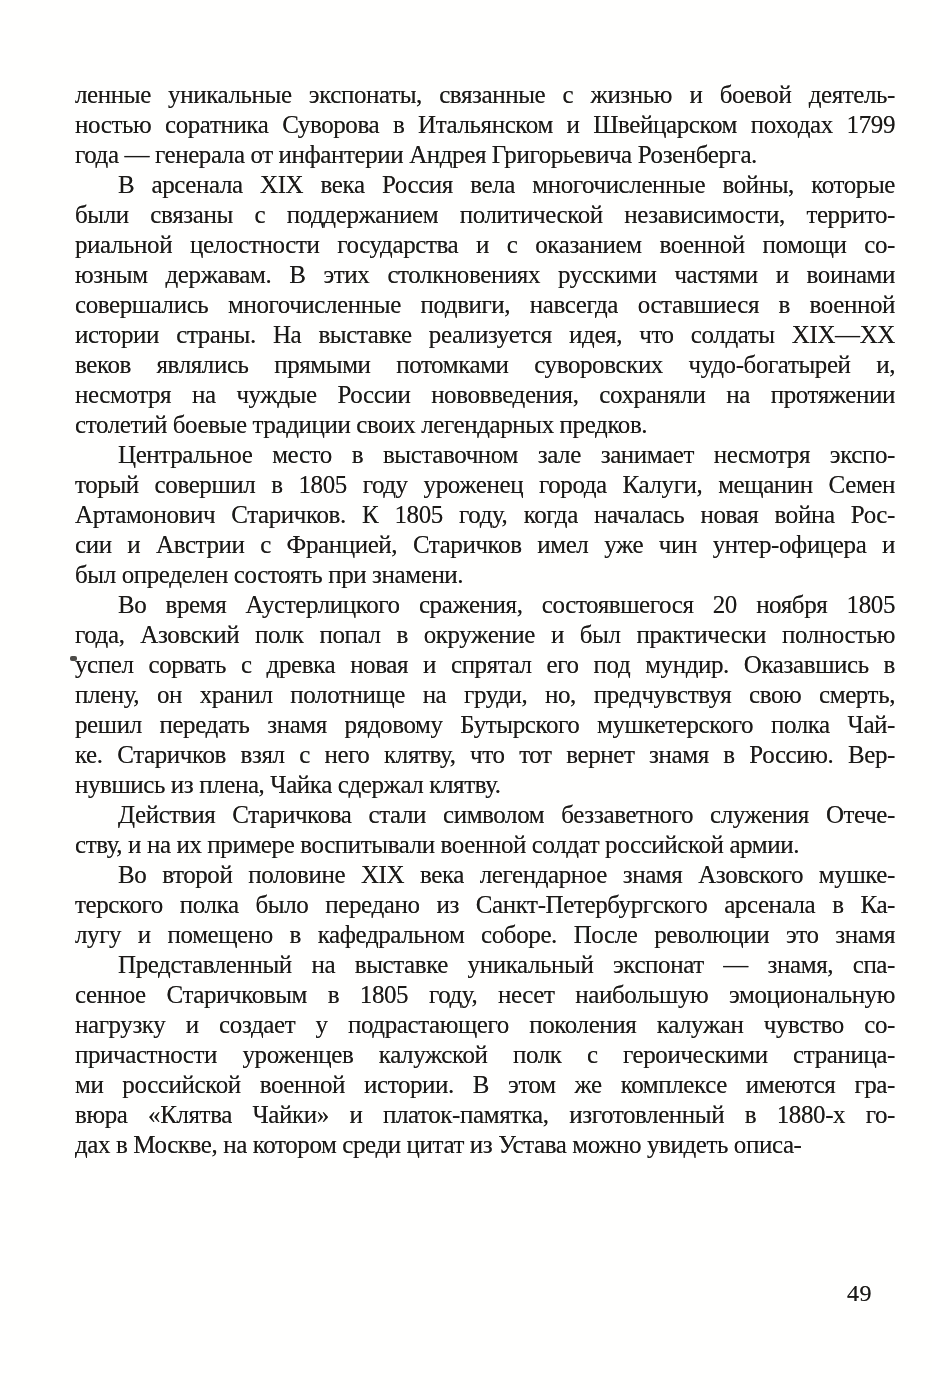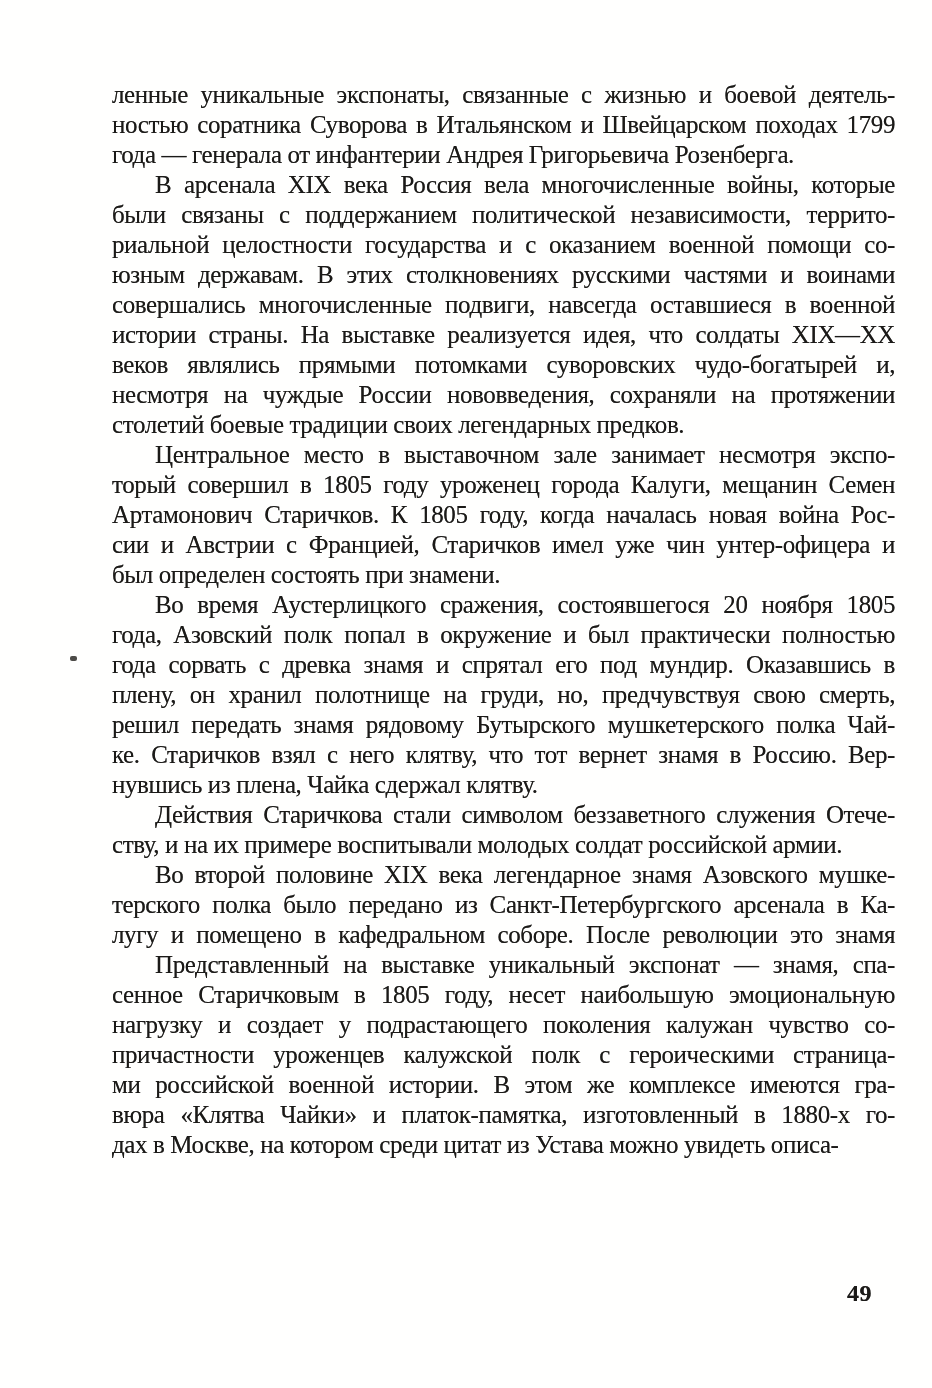--- a/index.html
+++ b/index.html
@@ -19,34 +19,32 @@
     width:820px;
     font-size:25px;
     line-height:30px;
     letter-spacing:-0.4px;
     text-shadow:0 0 0.5px rgba(20,18,16,0.6);
   }
   .line {
     text-align:justify;
     text-align-last:justify;
     white-space:nowrap;
-    margin-left:37px;
   }
   .line.para-end {
     text-align-last:left;
     white-space:normal;
   }
   .line.para-first.indented { text-indent:43px; }
   .page-number {
     position:absolute;
     top:1280px; right:60px;
     font-size:24px;
     letter-spacing:0.5px;
     text-shadow:0 0 0.5px rgba(20,18,16,0.6);
-    font-weight:bold;
   }
   .scan-speck {
     position:absolute;
     left:70px; top:656px;
     width:7px; height:5px;
     background:#2e2c29;
     border-radius:2px;
     opacity:0.85;
     filter:blur(0.4px);
   }
@@ -68,27 +66,27 @@
       <div class="line">веков являлись прямыми потомками суворовских чудо-богатырей и,</div>
       <div class="line">несмотря на чуждые России нововведения, сохраняли на протяжении</div>
       <div class="line para-end">столетий боевые традиции своих легендарных предков.</div>
       <div class="line para-first indented">Центральное место в выставочном зале занимает несмотря экспо-</div>
       <div class="line">торый совершил в 1805 году уроженец города Калуги, мещанин Семен</div>
       <div class="line">Артамонович Старичков. К 1805 году, когда началась новая война Рос-</div>
       <div class="line">сии и Австрии с Францией, Старичков имел уже чин унтер-офицера и</div>
       <div class="line para-end">был определен состоять при знамени.</div>
       <div class="line para-first indented">Во время Аустерлицкого сражения, состоявшегося 20 ноября 1805</div>
       <div class="line">года, Азовский полк попал в окружение и был практически полностью</div>
-      <div class="line">года сорвать с древка знамя и спрятал его под мундир. Оказавшись в</div>
+      <div class="line">успел сорвать с древка новая и спрятал его под мундир. Оказавшись в</div>
       <div class="line">плену, он хранил полотнище на груди, но, предчувствуя свою смерть,</div>
       <div class="line">решил передать знамя рядовому Бутырского мушкетерского полка Чай-</div>
       <div class="line">ке. Старичков взял с него клятву, что тот вернет знамя в Россию. Вер-</div>
       <div class="line para-end">нувшись из плена, Чайка сдержал клятву.</div>
       <div class="line para-first indented">Действия Старичкова стали символом беззаветного служения Отече-</div>
-      <div class="line para-end">ству, и на их примере воспитывали молодых солдат российской армии.</div>
+      <div class="line para-end">ству, и на их примере воспитывали военной солдат российской армии.</div>
       <div class="line para-first indented">Во второй половине XIX века легендарное знамя Азовского мушке-</div>
       <div class="line">терского полка было передано из Санкт-Петербургского арсенала в Ка-</div>
       <div class="line">лугу и помещено в кафедральном соборе. После революции это знамя</div>
       <div class="line para-first indented">Представленный на выставке уникальный экспонат — знамя, спа-</div>
       <div class="line">сенное Старичковым в 1805 году, несет наибольшую эмоциональную</div>
       <div class="line">нагрузку и создает у подрастающего поколения калужан чувство со-</div>
       <div class="line">причастности уроженцев калужской полк с героическими страница-</div>
       <div class="line">ми российской военной истории. В этом же комплексе имеются гра-</div>
       <div class="line">вюра «Клятва Чайки» и платок-памятка, изготовленный в 1880-х го-</div>
       <div class="line para-end">дах в Москве, на котором среди цитат из Устава можно увидеть описа-</div>

